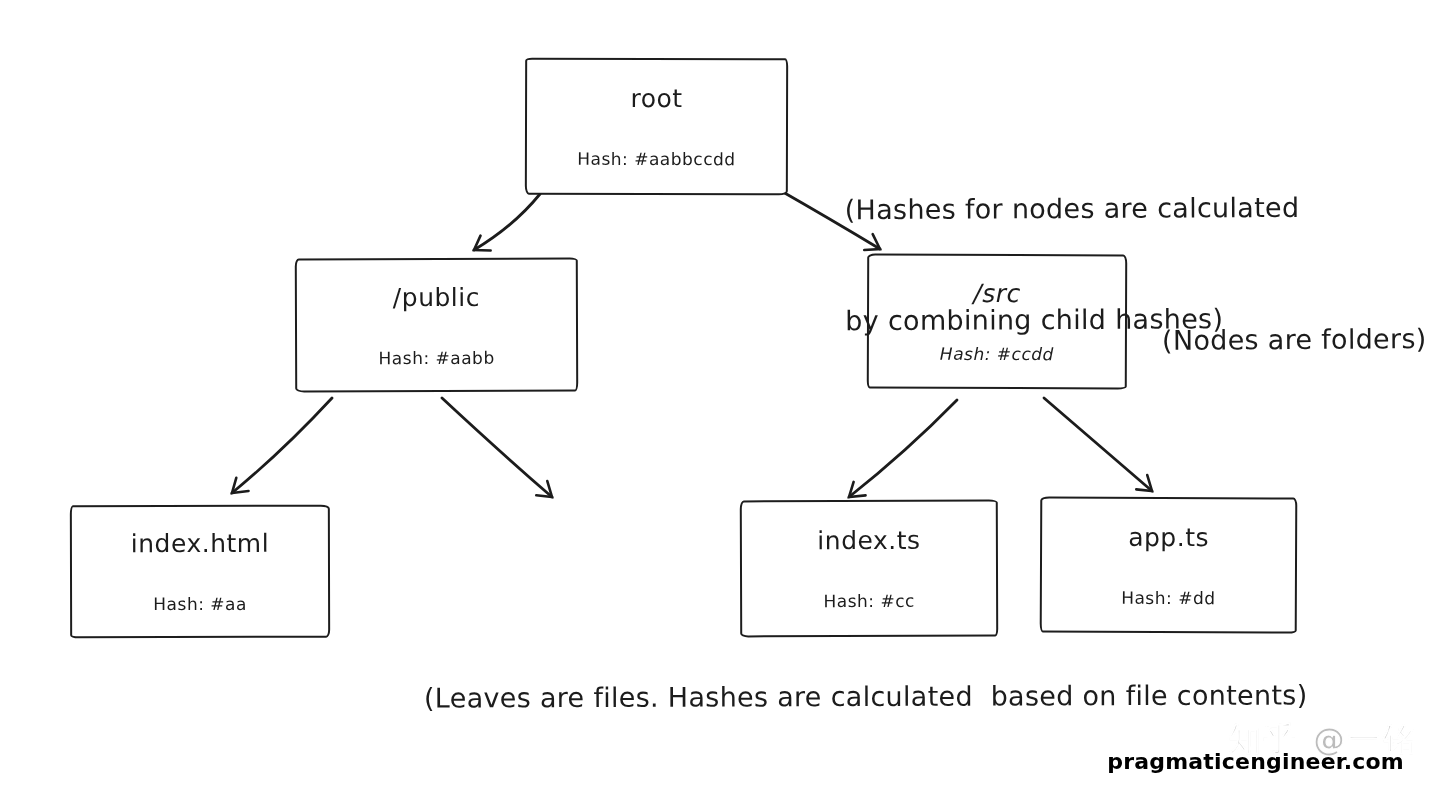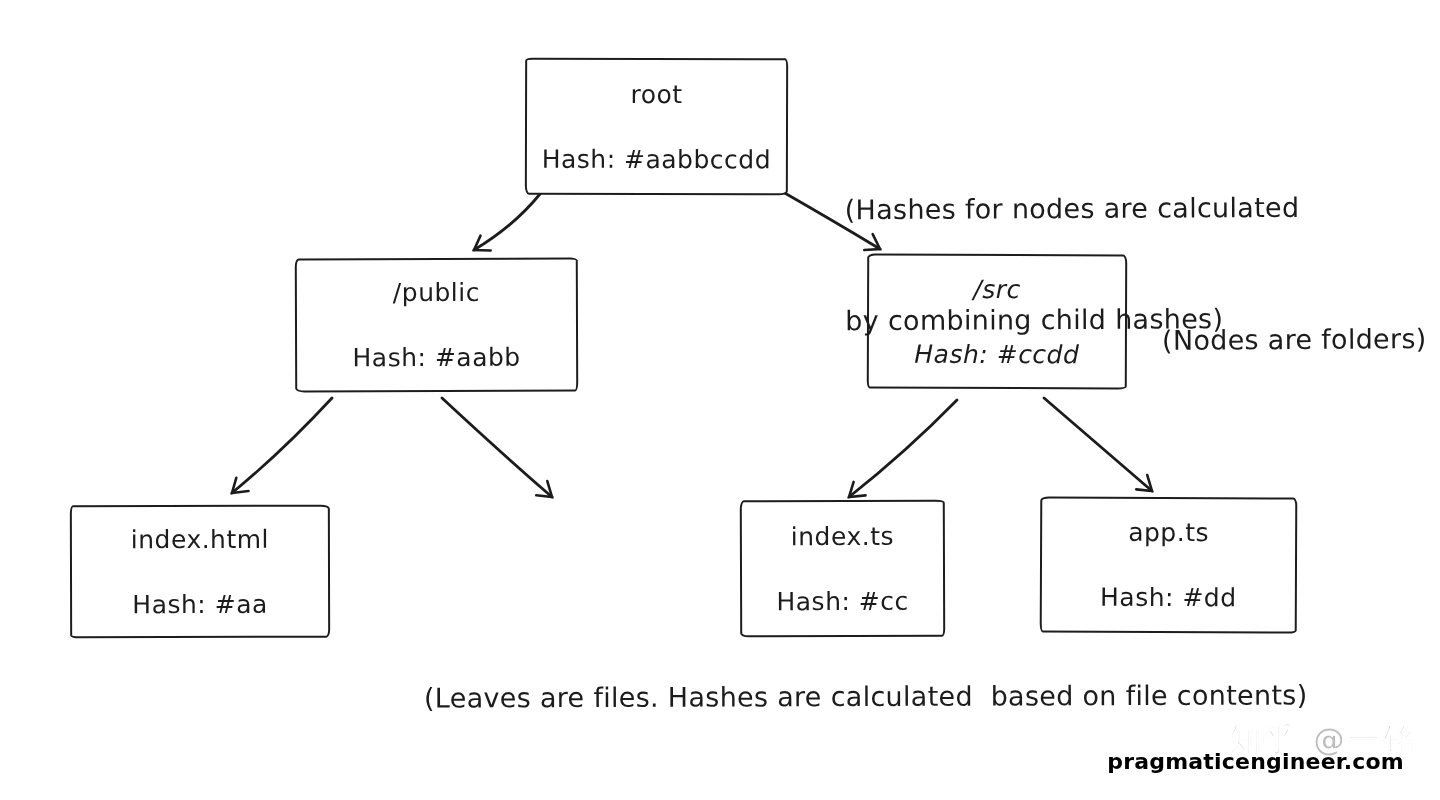--- a/index.html
+++ b/index.html
@@ -10,28 +10,28 @@
   }
   svg.edges { position:absolute; left:0; top:0; width:1440px; height:800px; pointer-events:none; }
 
   .node {
     position:absolute; background:#ffffff;
     border:2.6px solid #1d1d1d;
     display:flex; flex-direction:column; align-items:center; justify-content:center;
     gap:36px; text-align:center;
   }
   .node .node-title { font-size:25px; letter-spacing:0.5px; }
-  .node .node-hash  { font-size:25px; letter-spacing:0.5px; }
+  .node .node-hash  { font-size:17px; letter-spacing:0.5px; }
 
   .n-root      { left:525px; top:58px;  width:263px; height:137px; border-radius:7px 3px 9px 4px / 3px 8px 4px 9px; transform:rotate(0.15deg); }
   .n-public    { left:295px; top:258px; width:283px; height:134px; border-radius:4px 8px 3px 9px / 8px 3px 9px 4px; transform:rotate(-0.2deg); }
   .n-src       { left:867px; top:254px; width:260px; height:135px; border-radius:8px 4px 9px 3px / 4px 9px 3px 8px; transform:rotate(0.2deg);font-style:italic; }
   .n-indexhtml { left:70px;  top:505px; width:260px; height:133px; border-radius:3px 9px 4px 8px / 9px 4px 8px 3px; transform:rotate(-0.15deg); }
   .n-mainjs    { left:370px; top:503px; width:258px; height:134px; border-radius:8px 3px 9px 4px / 3px 9px 4px 8px; transform:rotate(0.2deg); }
-  .n-indexts   { left:740px; top:500px; width:205px; height:137px; border-radius:4px 9px 3px 8px / 9px 3px 8px 4px; transform:rotate(-0.2deg); }
+  .n-indexts   { left:740px; top:500px; width:258px; height:137px; border-radius:4px 9px 3px 8px / 9px 3px 8px 4px; transform:rotate(-0.2deg); }
   .n-appts     { left:1040px;top:497px; width:257px; height:136px; border-radius:9px 4px 8px 3px / 4px 8px 3px 9px; transform:rotate(0.25deg); }
 
   .note { position:absolute; font-size:27px; letter-spacing:0.3px; white-space:pre; }
   .note-hashes { left:845px; top:116px; line-height:37px; transform:rotate(-0.3deg); }
   .note-folders { left:1162px; top:324px; transform:rotate(-0.4deg); }
   .note-leaves { left:424px; top:681px; transform:rotate(-0.2deg); }
 
   .watermark { position:absolute; right:22px; top:722px; text-align:right;margin-left:39px; }
   .wm-handle {
     color:#bcbcbc; font-size:32px; font-weight:700; letter-spacing:3px;

